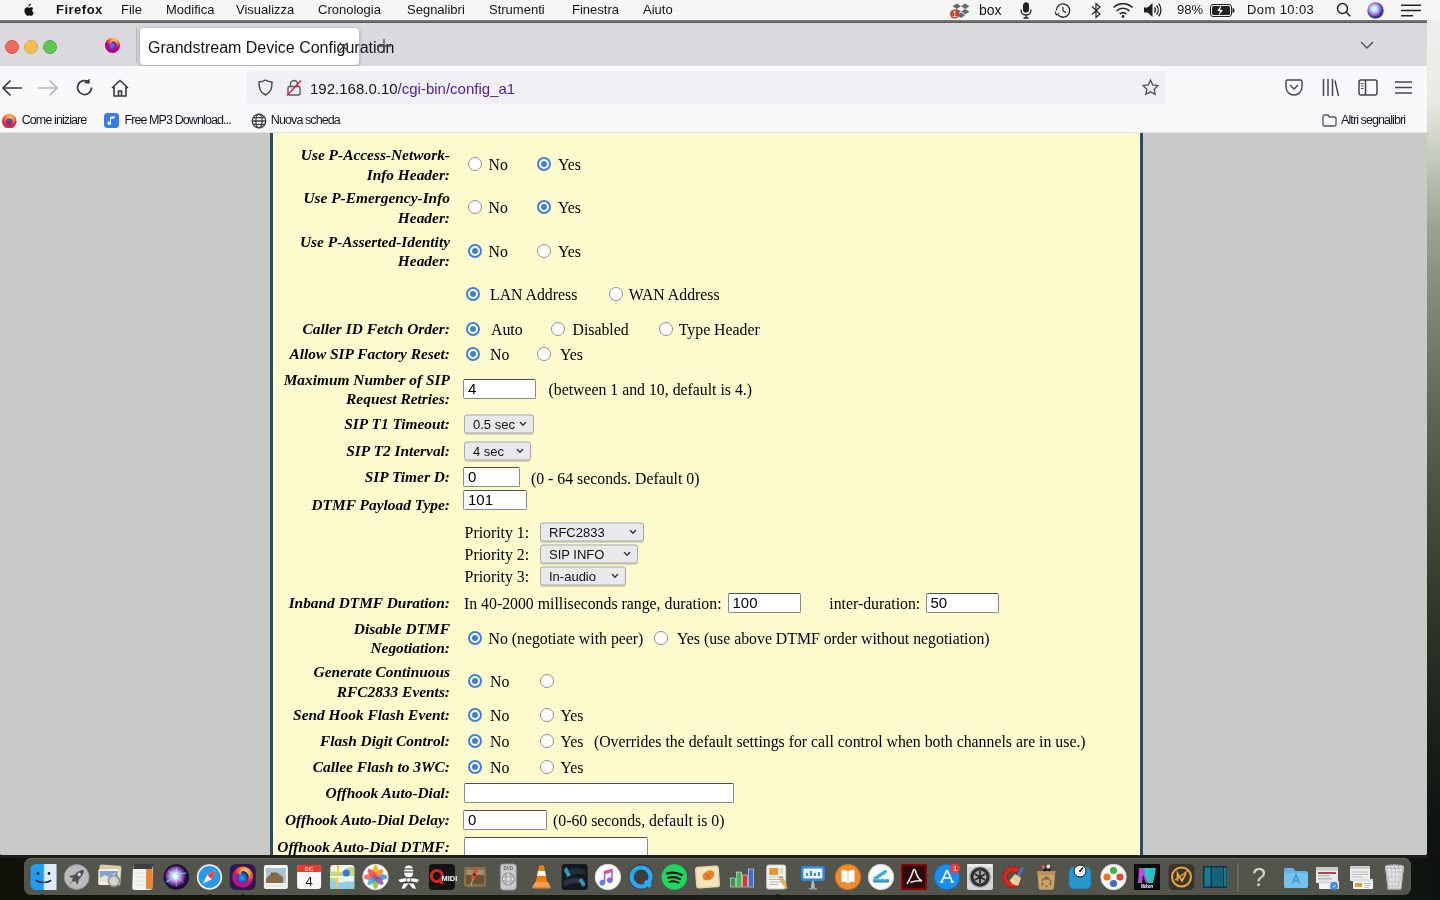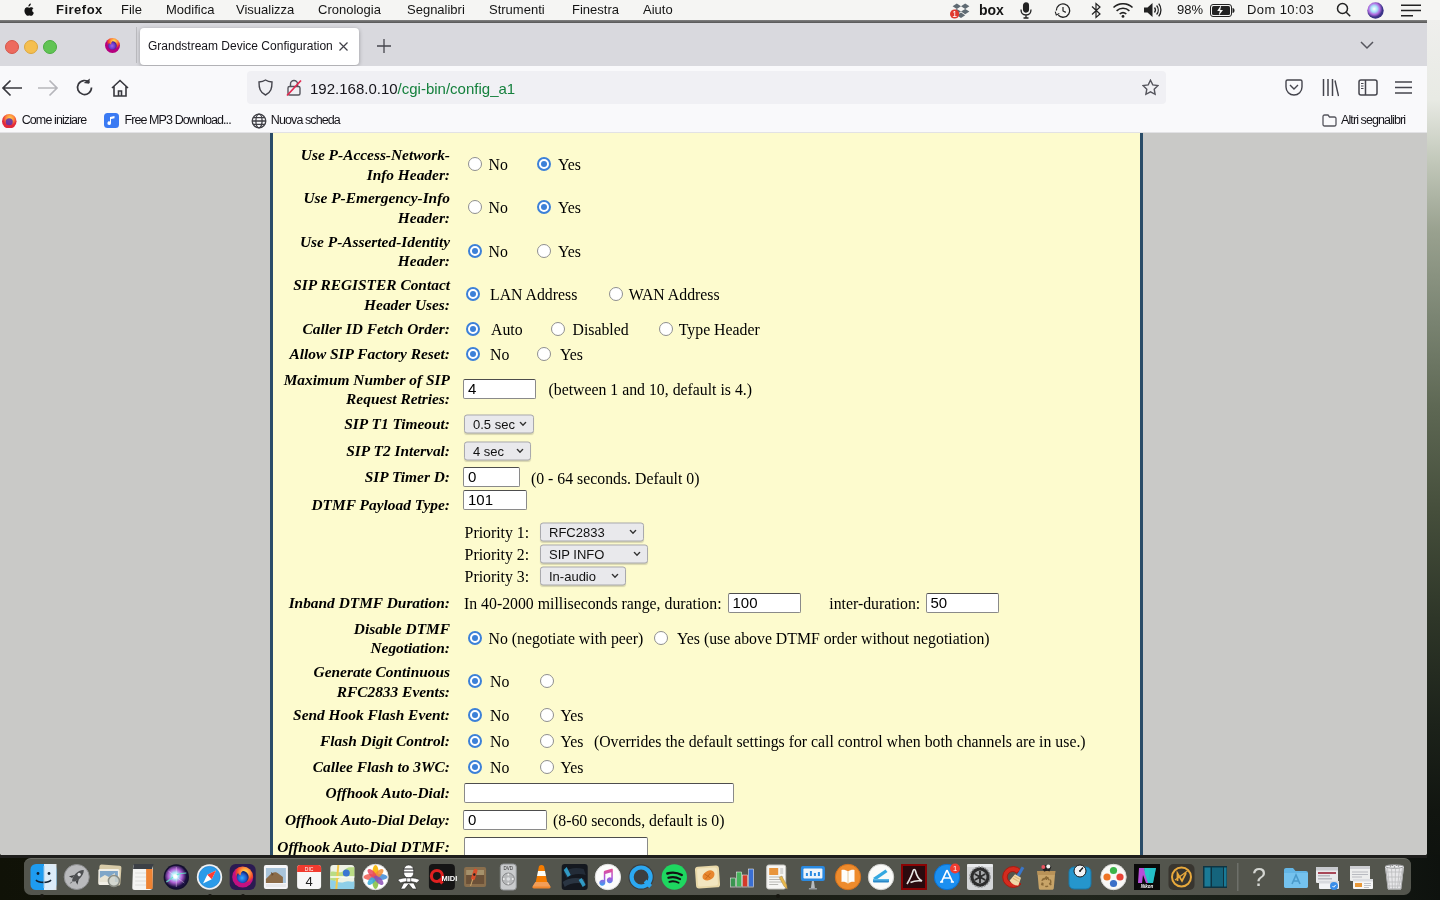--- a/index.html
+++ b/index.html
@@ -6,25 +6,25 @@
 .abs{position:absolute}
 #menubar{position:absolute;left:0;top:0;width:1440px;height:20px;background:#f5f5f3}
 .mi{position:absolute;top:3px;font:13px/14px "Liberation Sans",sans-serif;color:#141414;white-space:nowrap}
 .mib{font-weight:bold;letter-spacing:0.5px}
 #mbshadow{position:absolute;left:0;top:20px;width:1427px;height:3px;background:linear-gradient(#828282,#555555)}
 #win{position:absolute;left:0;top:23px;width:1427px;height:834px;background:#f9f9fb;overflow:hidden;border-radius:0 0 5px 5px}
 #tabbar{position:absolute;left:0;top:0;width:1427px;height:42.5px;background:#d9d9de}
 .tl{position:absolute;width:12px;height:12px;border-radius:50%}
 #tabsep{position:absolute;left:136px;top:4px;width:1px;height:36px;background:#bcbcc0}
 #tab{position:absolute;left:140px;top:4.5px;width:219px;height:37px;background:#fff;border-radius:4px;box-shadow:0 1px 4px rgba(0,0,0,.3)}
-#tab .tt{position:absolute;left:8px;top:11px;font-size:12px;color:#15141a;white-space:nowrap}
+#tab .tt{position:absolute;left:8px;top:11px;font-size:16px;color:#15141a;white-space:nowrap}
 #navbar{position:absolute;left:0;top:42.5px;width:1427px;height:41.5px;background:#f9f9fb}
 #urlbar{position:absolute;left:247px;top:48.3px;width:919px;height:32.5px;background:#f0f0f4;border-radius:4px}
 #urltext{position:absolute;left:310px;top:56.5px;font-size:15px;color:#15141a}
-#urltext .g{color:#15803d}
+#urltext .g{color:#4c1d95}
 #bkbar{position:absolute;left:0;top:84px;width:1427px;height:25px;background:#f9f9fb;border-bottom:1px solid #e2e2e5}
 .bk{position:absolute;top:91px;font:12.5px/13px "Liberation Sans",sans-serif;letter-spacing:-0.9px;color:#15141a;white-space:nowrap}
 #content{position:absolute;left:0;top:110px;width:1427px;height:724px;background:#c9c9c7}
 #ytable{position:absolute;left:270px;top:0px;width:867px;height:724px;background:#fdfbce;border-left:3px solid #2a4c68;border-right:3px solid #2a4c68}
 .lb{position:absolute;font:italic bold 15.4px/19.5px "Liberation Serif",serif;color:#000;text-align:right;white-space:nowrap;transform:translateY(-50%)}
 .t{position:absolute;font:15.8px/17px "Liberation Serif",serif;color:#000;white-space:nowrap;transform:translateY(-50%)}
 .ro,.rc{position:absolute;width:14px;height:14px;border-radius:50%;box-sizing:border-box;transform:translate(-50%,-50%);background:#fff}
 .ro{border:1.5px solid #8f8f8f}
 .rc{border:2px solid #3c80d8}
 .rc i{position:absolute;left:2px;top:2px;width:6px;height:6px;border-radius:50%;background:#3c80d8}
@@ -44,21 +44,21 @@
     </svg>
 <span class="mi mib" style="left:56px">Firefox</span>
 <span class="mi" style="left:121px">File</span>
 <span class="mi" style="left:166px">Modifica</span>
 <span class="mi" style="left:236px">Visualizza</span>
 <span class="mi" style="left:318px">Cronologia</span>
 <span class="mi" style="left:407px">Segnalibri</span>
 <span class="mi" style="left:489px">Strumenti</span>
 <span class="mi" style="left:572px">Finestra</span>
 <span class="mi" style="left:643px">Aiuto</span>
-<span class="mi" style="left:979px;font-weight:bold;font-size:14px">box</span>
+<span class="mi" style="left:979px;font-weight:normal;font-size:14px">box</span>
 <span class="mi" style="left:1177px">98%</span>
 <span class="mi" style="left:1247px;letter-spacing:0.4px">Dom 10:03</span>
 <svg class="abs" style="left:950px;top:2px" width="22" height="17" viewBox="0 0 22 17">
 <path fill="#5f6a72" d="M11 4.2 6.8 6.9 11 9.6 6.8 12.3 2.6 9.5 6.8 6.9 2.6 4.3 6.8 1.6zM11 4.2l4.2 2.7-4.2 2.7 4.2 2.7 4.2-2.8-4.2-2.6 4.2-2.6L15.2 1.6zM11 10.5l-4.2 2.8L11 16l4.2-2.7z"></path>
 <circle cx="4.6" cy="12" r="4.6" fill="#e03a2f"></circle>
       <text x="4.6" y="15.2" font-size="8.5" fill="#fff" text-anchor="middle" font-family="Liberation Sans">1</text>
     </svg>
 <svg class="abs" style="left:1019px;top:2px" width="14" height="17" viewBox="0 0 14 17">
       <g fill="none" stroke="#222" stroke-width="1.3">
         <rect x="4.6" y="1" width="4.8" height="9" rx="2.4" fill="#222"></rect>
@@ -250,21 +250,20 @@
         <i></i>
       </div>
 <div class="t" style="left:558px;top:74px">Yes</div>
 <div class="lb" style="right:977px;top:117.5px">Use P-Asserted-Identity<br>Header:</div>
 <div class="rc" style="left:474.7px;top:117.5px">
         <i></i>
       </div>
 <div class="t" style="left:488.5px;top:117.5px">No</div>
 <div class="ro" style="left:544.3px;top:117.5px"></div>
 <div class="t" style="left:558px;top:117.5px">Yes</div>
-<div class="lb" style="right:977px;top:161px">SIP REGISTER Contact<br>Header Uses:</div>
 <div class="rc" style="left:473px;top:161px">
         <i></i>
       </div>
 <div class="t" style="left:490px;top:161px">LAN Address</div>
 <div class="ro" style="left:615.6px;top:161px"></div>
 <div class="t" style="left:628.8px;top:161px">WAN Address</div>
 <div class="lb" style="right:977px;top:195.5px">Caller ID Fetch Order:</div>
 <div class="rc" style="left:473px;top:195.5px">
         <i></i>
       </div>
@@ -294,21 +293,21 @@
 <div class="lb" style="right:977px;top:344px">SIP Timer D:</div>
 <div class="inp" style="left:463px;top:344px;width:57px;height:20px;line-height:18px">0</div>
 <div class="t" style="left:531px;top:344.5px">(0 - 64 seconds. Default 0)</div>
 <div class="lb" style="right:977px;top:371.5px">DTMF Payload Type:</div>
 <div class="inp" style="left:463px;top:367px;width:64px;height:20px;line-height:18px">101</div>
 <div class="t" style="left:464.6px;top:398.5px">Priority 1:</div>
 <div class="sel" style="left:540px;top:398.5px;width:104px">RFC2833<svg width="8" height="5" viewBox="0 0 8 5">
           <path fill="none" stroke="#333" stroke-width="1.3" d="m1 0.5 3 3.2 3-3.2"></path>
         </svg></div>
 <div class="t" style="left:464.6px;top:421px">Priority 2:</div>
-<div class="sel" style="left:540px;top:421px;width:108px">SIP INFO<svg width="8" height="5" viewBox="0 0 8 5">
+<div class="sel" style="left:540px;top:421px;width:98px">SIP INFO<svg width="8" height="5" viewBox="0 0 8 5">
           <path fill="none" stroke="#333" stroke-width="1.3" d="m1 0.5 3 3.2 3-3.2"></path>
         </svg></div>
 <div class="t" style="left:464.6px;top:442.5px">Priority 3:</div>
 <div class="sel" style="left:540px;top:442.5px;width:86px">In-audio<svg width="8" height="5" viewBox="0 0 8 5">
           <path fill="none" stroke="#333" stroke-width="1.3" d="m1 0.5 3 3.2 3-3.2"></path>
         </svg></div>
 <div class="lb" style="right:977px;top:469.5px">Inband DTMF Duration:</div>
 <div class="t" style="left:464px;top:469.5px">In 40-2000 milliseconds range, duration:</div>
 <div class="inp" style="left:727.5px;top:469.5px;width:73.5px;height:20px;line-height:18px">100</div>
 <div class="t" style="left:829.3px;top:469.5px">inter-duration:</div>
@@ -345,21 +344,21 @@
 <div class="rc" style="left:474.7px;top:633.5px">
         <i></i>
       </div>
 <div class="t" style="left:490px;top:633.5px">No</div>
 <div class="ro" style="left:546.5px;top:633.5px"></div>
 <div class="t" style="left:560.5px;top:633.5px">Yes</div>
 <div class="lb" style="right:977px;top:659.5px">Offhook Auto-Dial:</div>
 <div class="inp" style="left:464px;top:659.5px;width:270px;height:20px;line-height:18px"></div>
 <div class="lb" style="right:977px;top:687px">Offhook Auto-Dial Delay:</div>
 <div class="inp" style="left:463px;top:687px;width:84px;height:20px;line-height:18px">0</div>
-<div class="t" style="left:553px;top:687px">(8-60 seconds, default is 0)</div>
+<div class="t" style="left:553px;top:687px">(0-60 seconds, default is 0)</div>
 <div class="lb" style="right:977px;top:714px">Offhook Auto-Dial DTMF:</div>
 <div class="inp" style="left:464px;top:714px;width:184px;height:20px;line-height:18px"></div>
 </div>
 </div>
 <div id="deskbottom"></div>
 <div id="winedge"></div>
 <div id="dock"></div>
 <svg class="abs" style="left:0;top:855px" width="1440" height="45" viewBox="0 855 1440 45">
 <g transform="translate(30.5,864)">
       <rect width="26" height="26" rx="5.5" fill="#1e9cf0"></rect>

